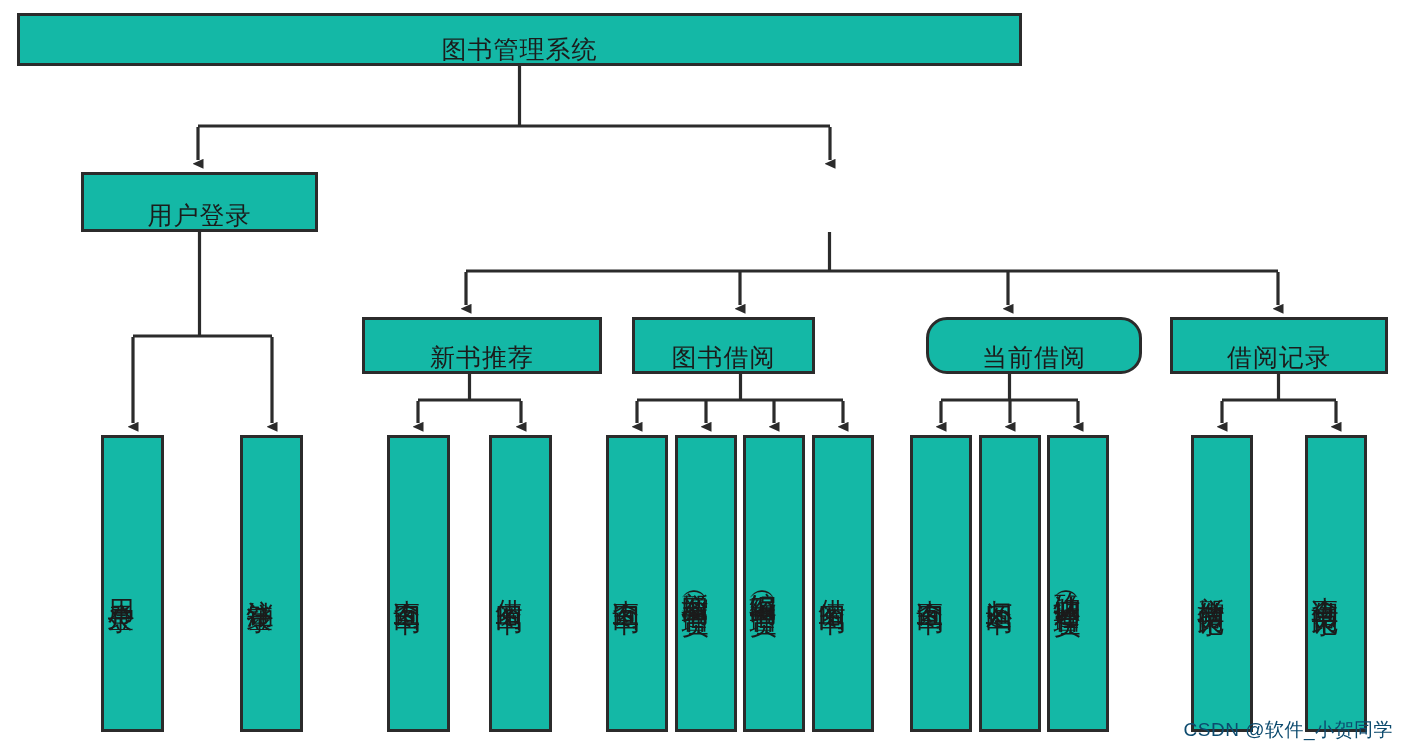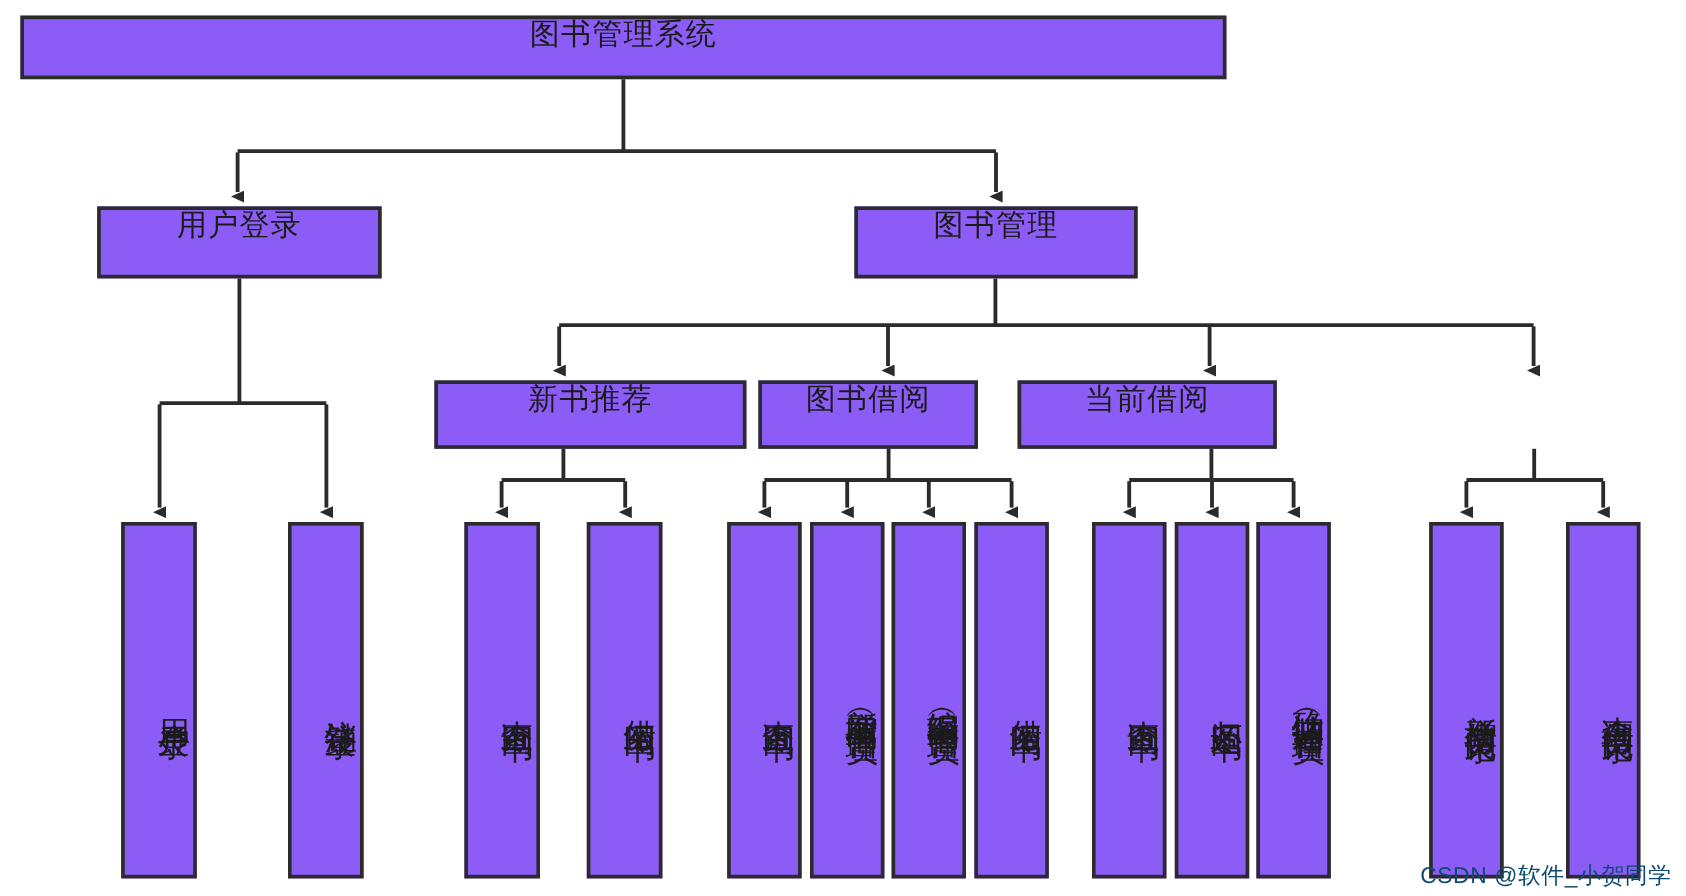--- a/index.html
+++ b/index.html
@@ -23,24 +23,24 @@
     position: absolute;
     left: 0;
     top: 0;
     width: 1405px;
     height: 747px;
     pointer-events: none;
   }
   .node {
     position: absolute;
     box-sizing: border-box;
-    background: #8b5cf6;
+    background: #14b8a6;
     border: 3px solid #2b2b2b;
     display: flex;
-    align-items: flex-start;
+    align-items: flex-end;
     justify-content: center;
     color: #1b1b1b;
   }
   .node.horiz {
     font-size: 25px;
     letter-spacing: 1px;
     line-height: 1.1;
   }
   .node.vert {
     writing-mode: vertical-rl;
@@ -122,32 +122,32 @@
     </g>
   </svg>
 
   <div class="node horiz" style="left:17px; top:13px; width:1005px; height:53px;">
     <span>图书管理系统</span>
   </div>
 
   <div class="node horiz" style="left:81px; top:172px; width:237px; height:60px;">
     <span>用户登录</span>
   </div>
-  <div class="node horiz" style="left:712px; top:172px; width:236px; height:60px;">
-    <span>图书管理</span>
-  </div>
 
-  <div class="node horiz" style="left:362px; top:317px; width:260px; height:57px;">
+  <div class="node horiz" style="left:362px; top:317px; width:240px; height:57px;">
     <span>新书推荐</span>
   </div>
   <div class="node horiz" style="left:632px; top:317px; width:183px; height:57px;">
     <span>图书借阅</span>
   </div>
-  <div class="node horiz" style="left:848px; top:317px; width:216px; height:57px;">
+  <div class="node horiz" style="left:926px; top:317px; width:216px; height:57px;border-radius:21px;">
     <span>当前借阅</span>
+  </div>
+  <div class="node horiz" style="left:1170px; top:317px; width:218px; height:57px;">
+    <span>借阅记录</span>
   </div>
 
   <div class="node vert" style="left:101px; top:435px; width:63px; height:297px;">
     <span class="vlabel">用户登录</span>
   </div>
   <div class="node vert" style="left:240px; top:435px; width:63px; height:297px;">
     <span class="vlabel">注销登录</span>
   </div>
 
   <div class="node vert" style="left:387px; top:435px; width:63px; height:297px;">

